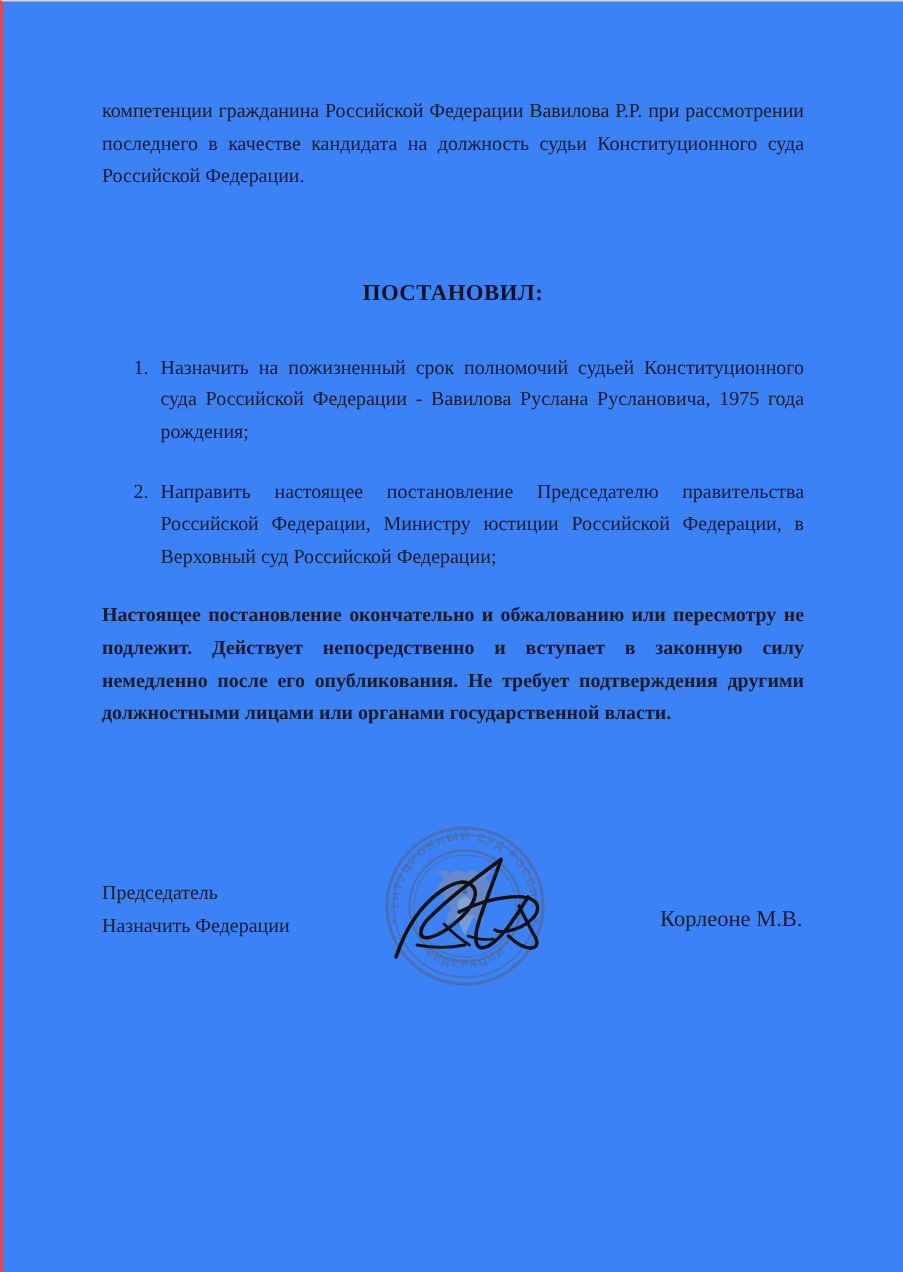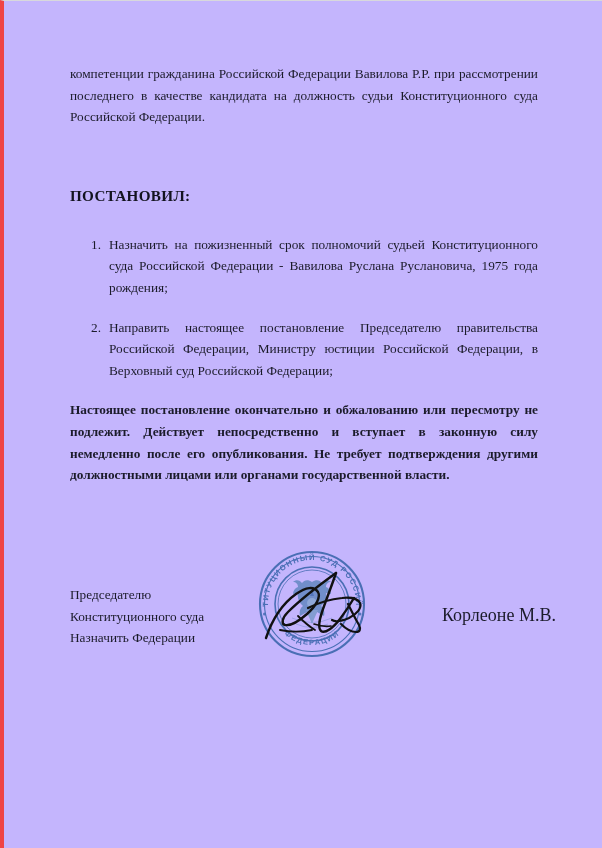--- a/index.html
+++ b/index.html
@@ -10,22 +10,22 @@
   body {
     width: 602px;
     height: 848px;
     font-family: "Liberation Serif", "DejaVu Serif", serif;
     overflow: hidden;
   }
   .page {
     position: relative;
     width: 602px;
     height: 848px;
-    background: #c4b5fd;
-    border-left: 4px solid #ef4444;
+    background: #3b82f6;
+    border-left: 2px solid #ef4444;
     border-top: 1px solid #d8d8dc;
     box-sizing: border-box;
     overflow: hidden;
   }
   .content {
     position: absolute;
     left: 66px;
     top: 62px;
     width: 468px;
   }
@@ -38,21 +38,21 @@
     text-justify: inter-word;
     hyphens: none;
   }
   .gap-para { height: 22px; }
   .heading {
     margin: 0;
     padding: 0;
     font-size: 15.2px;
     font-weight: bold;
     color: #13131f;
-    text-align: left;
+    text-align: center;
     letter-spacing: 0.3px;
     line-height: 22px;
   }
   .heading-wrap { margin-top: 34px; margin-bottom: 27px; }
   ol.decree-list {
     margin: 0;
     padding: 0;
     list-style: none;
   }
   ol.decree-list li {
@@ -83,21 +83,21 @@
   .sign-block .line {
     font-size: 13.3px;
     line-height: 21.5px;
     color: #1b1b2a;
     white-space: nowrap;
   }
   .signer-name {
     position: absolute;
     left: 438px;
     top: 604px;
-    font-size: 18px;
+    font-size: 15px;
     color: #1b1b2a;
     white-space: nowrap;
   }
   .stamp-area {
     position: absolute;
     left: 248px;
     top: 545px;
     width: 140px;
     height: 115px;
   }
@@ -129,22 +129,21 @@
         <span class="marker">2.</span>
         <span>Направить настоящее постановление Председателю правительства Российской Федерации, Министру юстиции Российской Федерации, в Верховный суд Российской Федерации;</span>
       </li>
     </ol>
 
     <p class="para closing">Настоящее постановление окончательно и обжалованию или пересмотру не подлежит. Действует непосредственно и вступает в законную силу немедленно после его опубликования. Не требует подтверждения другими должностными лицами или органами государственной власти.</p>
 
   </div>
 
   <div class="sign-block">
-    <div class="line">Председателю</div>
-    <div class="line">Конституционного суда</div>
+    <div class="line">Председатель</div>
     <div class="line">Назначить Федерации</div>
   </div>
 
   <div class="signer-name">Корлеоне М.В.</div>
 
   <div class="stamp-area">
 
     <svg class="stamp-svg" width="140" height="115" viewBox="0 0 140 115">
       <defs>
         <path id="arcTop" d="M 16,58 A 44,44 0 0 1 104,58" fill="none"></path>

